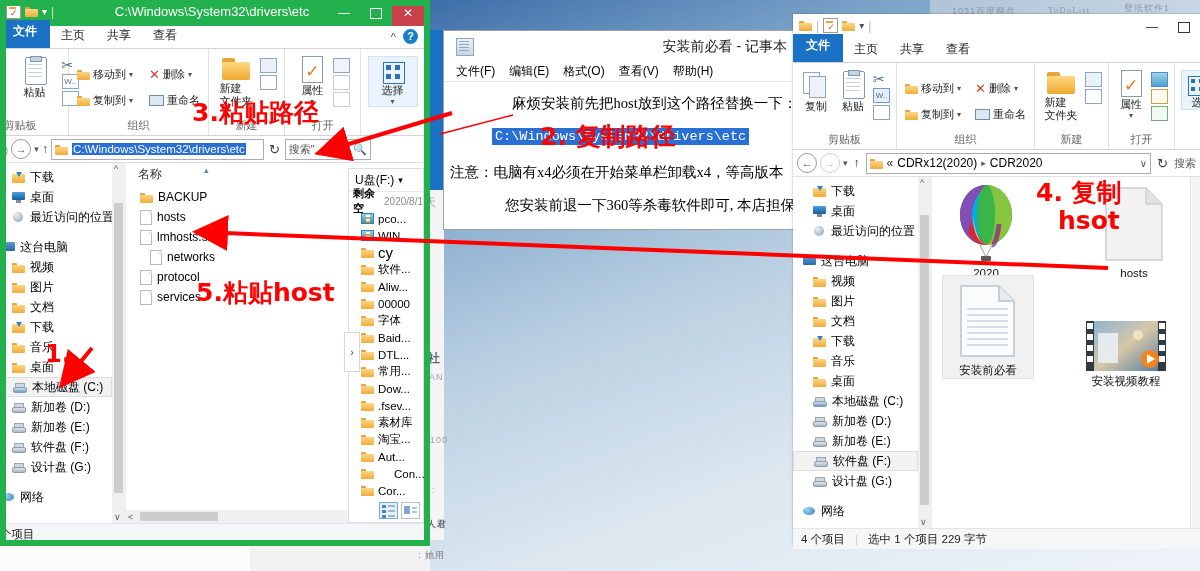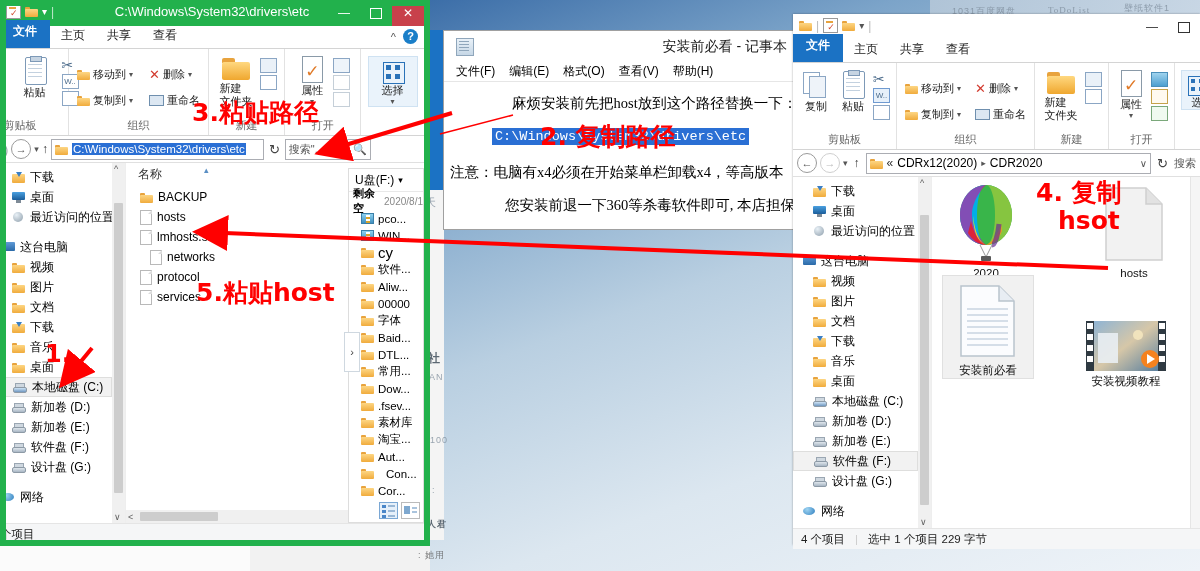--- a/index.html
+++ b/index.html
@@ -485,21 +485,21 @@
         <span>素材库</span>
       </div>
       <div style="display: flex; align-items: center; gap: 4px; height: 17px; font-size: 11.5px; white-space: nowrap; padding-left: 6px;">
         <span class="folder-ic"></span>
         <span>淘宝...</span>
       </div>
       <div style="display: flex; align-items: center; gap: 4px; height: 17px; font-size: 11.5px; white-space: nowrap; padding-left: 6px;">
         <span class="folder-ic"></span>
         <span>Aut...</span>
       </div>
-      <div style="display: flex; align-items: center; gap: 12px; height: 17px; font-size: 11.5px; white-space: nowrap; padding-left: 6px;">
+      <div style="display: flex; align-items: center; gap: 20px; height: 17px; font-size: 11.5px; white-space: nowrap; padding-left: 6px;">
         <span class="folder-ic"></span>
         <span>Con...</span>
       </div>
       <div style="display: flex; align-items: center; gap: 4px; height: 17px; font-size: 11.5px; white-space: nowrap; padding-left: 6px;">
         <span class="folder-ic"></span>
         <span>Cor...</span>
       </div>
     </div>
   <div style="position:absolute;right:3px;bottom:3px;display:flex;gap:3px;">
     <span style="display:inline-block;width:17px;height:15px;border:1px solid #7aa7d4;background:#e6f0fa;position:relative;">

